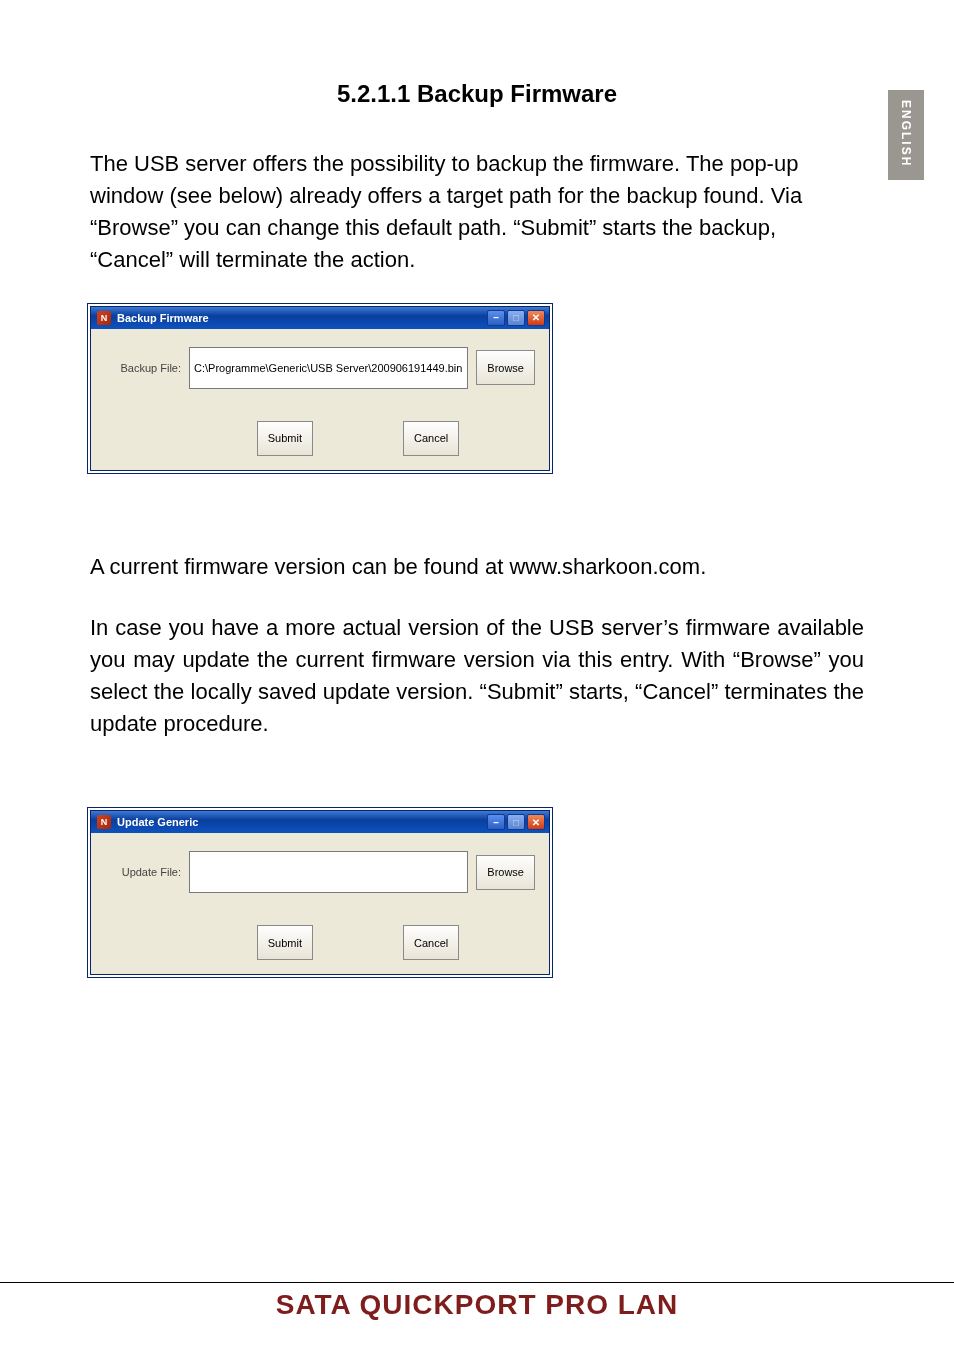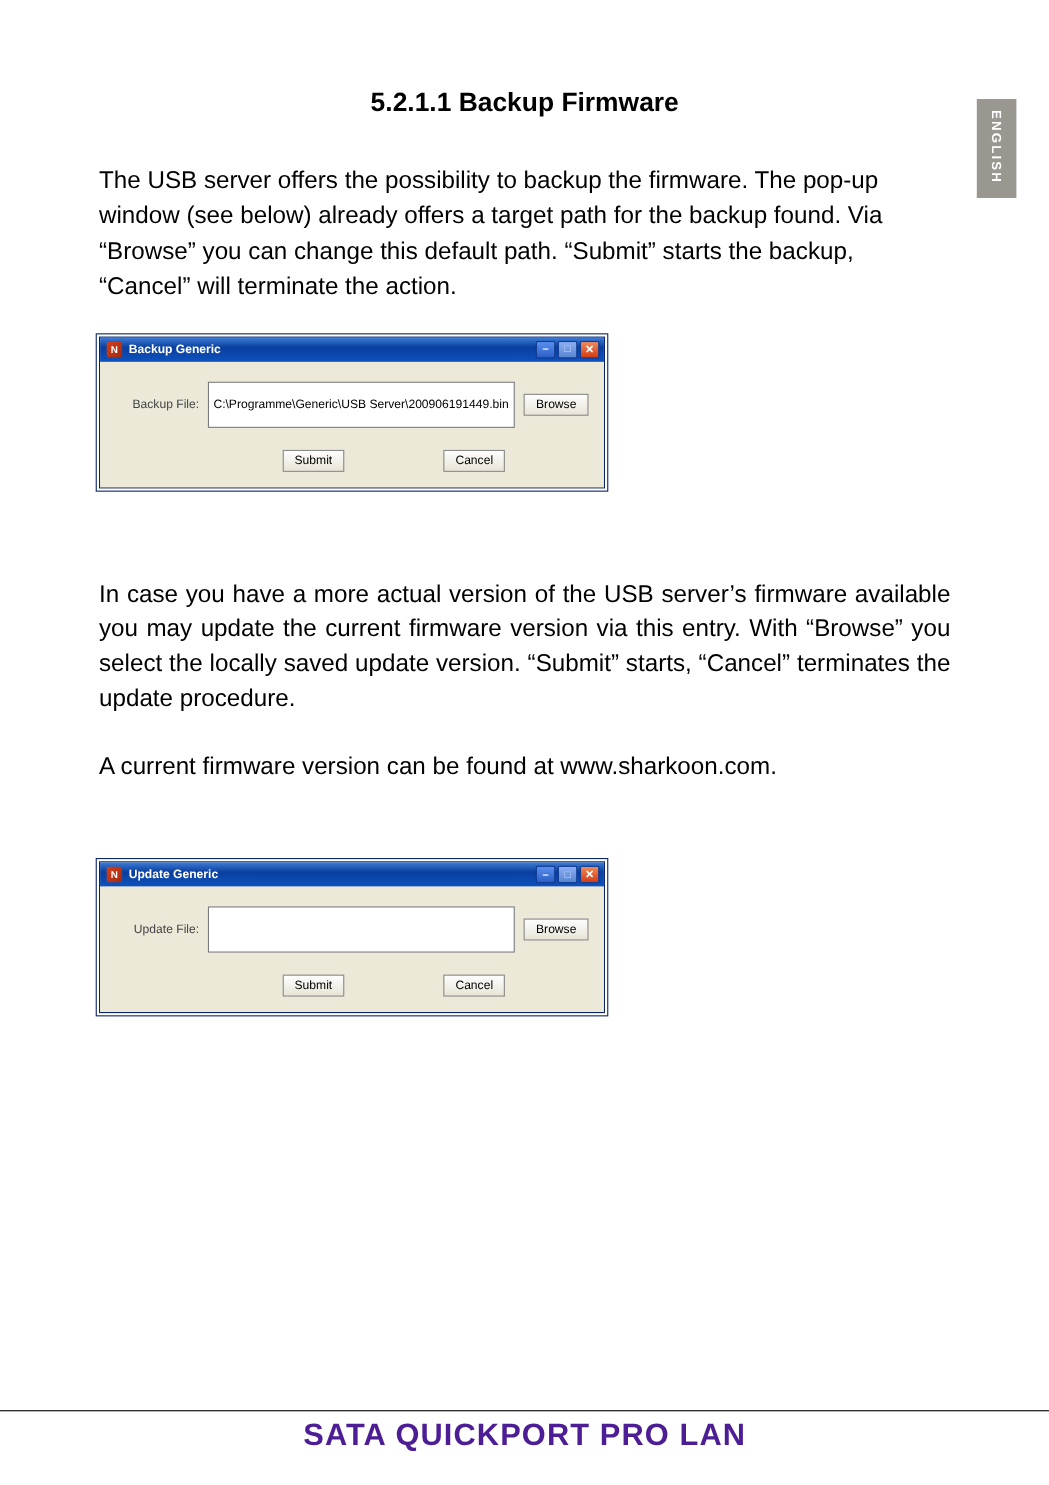--- a/index.html
+++ b/index.html
@@ -72,32 +72,32 @@
     width: 18px; height: 16px;
     border-radius: 2px;
     display: inline-flex; align-items: center; justify-content: center;
     font-size: 10px; color: #fff;
     background: linear-gradient(#5a8ef0,#2b5fc4);
     border: 1px solid #123a8c;
   }
   .xp-ctrl.max { background: linear-gradient(#8aaef2,#5a84d0); color:#c8d7ef; }
   .xp-ctrl.close { background: linear-gradient(#f08a5a,#d23b14); }
   .xp-body { padding: 18px 14px 14px 14px; background: #ece9d8; }
-  .xp-row { display: flex; align-items: center; gap: 8px; margin-bottom: 20px; }
+  .xp-row { display: flex; align-items: center; gap: 8px; margin-bottom: 32px; }
   .xp-label { width: 76px; text-align: right; color:#444; }
   .xp-input {
     flex: 1;
     height: 20px;
     border: 1px solid #7a7a7a;
     background: #fff;
     font-size: 11px;
     padding: 20px 4px;
   }
   .xp-btn {
-    height: 20px;
+    height: 35px;
     padding: 0 10px;
     border: 1px solid #8a8a8a;
     background: linear-gradient(#fefefe,#e8e4d6);
     font-size: 11px;
     cursor: pointer;
   }
   .xp-btn-row { display: flex; justify-content: center; gap: 90px; padding-left: 76px; align-items: center; }
 
   
   .footer-bar {
@@ -108,40 +108,40 @@
     border-top: 1px solid #000;
     padding-top: 6px;
     display: flex;
     align-items: flex-start;
     justify-content: center;
   }
   .footer-bar span {
     font-size: 28px;
     font-weight: bold;
     letter-spacing: 1px;
-    color: #4c1d95;
+    color: #7f1d1d;
     font-family: Arial, sans-serif;
   }
 </style>
 </head>
 <body>
 
 <div class="page">
 
   <div class="side-tab">
     <span>ENGLISH</span>
   </div>
 
   <h2 class="section-heading">5.2.1.1 Backup Firmware</h2>
   <p class="body">The USB server offers the possibility to backup the firmware. The pop-up window (see below) already offers a target path for the backup found. Via “Browse” you can change this default path. “Submit” starts the backup, “Cancel” will terminate the action.</p>
 
   <div class="xp-window">
     <div class="xp-titlebar">
       <span class="win-icon">N</span>
-      <span class="title">Backup Generic</span>
+      <span class="title">Backup Firmware</span>
       <span class="ctrls">
         <span class="xp-ctrl">–</span>
         <span class="xp-ctrl max">□</span>
         <span class="xp-ctrl close">✕</span>
       </span>
     </div>
     <div class="xp-body">
       <div class="xp-row">
         <div class="xp-label">Backup File:</div>
         <input class="xp-input" value="C:\Programme\Generic\USB Server\200906191449.bin" style="">
@@ -149,22 +149,22 @@
       </div>
       <div class="xp-btn-row">
         <button class="xp-btn">Submit</button>
         <button class="xp-btn">Cancel</button>
       </div>
     </div>
   </div>
 
   <div class="spacer-lg"></div>
 
+  <p class="body">A current firmware version can be found at www.sharkoon.com.</p>
   <p class="body justify">In case you have a more actual version of the USB server’s firmware available you may update the current firmware version via this entry. With “Browse” you select the locally saved update version. “Submit” starts, “Cancel” terminates the update procedure.</p>
-  <p class="body">A current firmware version can be found at www.sharkoon.com.</p>
 
   <div class="spacer-md"></div>
 
   <div class="xp-window">
     <div class="xp-titlebar">
       <span class="win-icon">N</span>
       <span class="title">Update Generic</span>
       <span class="ctrls">
         <span class="xp-ctrl">–</span>
         <span class="xp-ctrl max">□</span>

